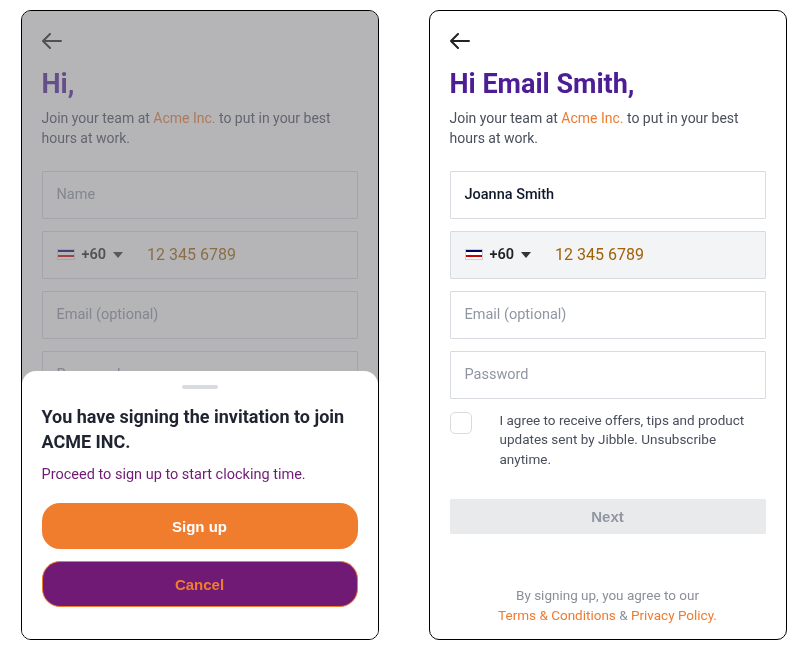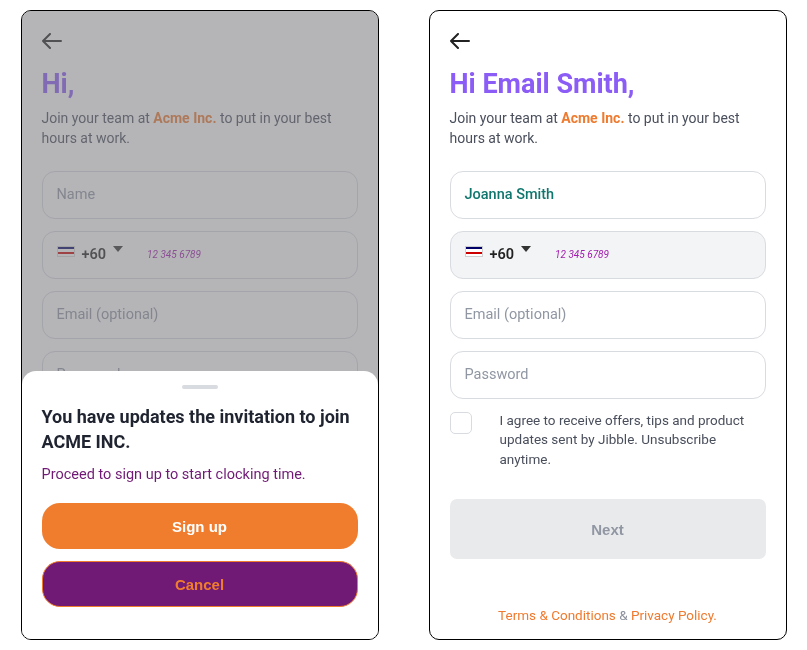--- a/index.html
+++ b/index.html
@@ -39,56 +39,57 @@
     .back-arrow {
       font-size: 22px;
       color: #222;
       margin-bottom: 14px;
       cursor: pointer;
       display: inline-block;
     }
     .title {
       font-size: 27px;
       font-weight: 700;
-      color: #8b5cf6;
+      color: #4c1d95;
       margin-bottom: 8px;
     }
     .subtitle {
       font-size: 14px;
       color: #4a4f5c;
       line-height: 1.45;
       margin-bottom: 22px;
     }
     .orange-link {
       color: #ee7b2f;
-      font-weight: 700;
+      font-weight: 400;
     }
     .field {
       width: 100%;
       height: 48px;
       border: 1px solid #d8dbe0;
-      border-radius: 13px;
+      border-radius: 1px;
       padding: 0 14px;
       font-size: 14.5px;
       color: #222;
       margin-bottom: 12px;
       display: flex;
       align-items: center;
       background: #fff;
     }
     .field.placeholder { color: #9097a3; }
-    .field.filled { color: #0f766e; font-weight: 500; }
+    .field.filled { color: #0f172a; font-weight: 500; }
     .phone-field {
       display: flex;
       align-items: center;
       padding: 0;
     }
     .phone-field.focused { background: #f3f4f6; }
     .country {
       display: flex;
+      align-items: center;
       gap: 7px;
       padding: 0 10px 0 14px;
       font-size: 14.5px;
       font-weight: 600;
       color: #222;
       cursor: pointer;
     }
     .flag {
       display: inline-flex;
       width: 18px;
@@ -103,23 +104,22 @@
     .flag-s4 { top:75%; height:25%; background:#fff; }
     .caret {
       width: 0; height: 0;
       border-left: 5px solid transparent;
       border-right: 5px solid transparent;
       border-top: 6px solid #333;
     }
     .phone-input {
       flex: 1;
       padding: 0 14px;
-      color: #a21caf;
-      font-size: 10px;
-      font-style: italic;
+      color: #a16207;
+      font-size: 16px;
     }
     .consent-row {
       display: flex;
       gap: 28px;
       margin-top: 6px;
       margin-bottom: 30px;
     }
     .checkbox {
       width: 22px; height: 22px;
       border: 1px solid #d8dbe0;
@@ -127,25 +127,25 @@
       flex-shrink: 0;
       margin-top: 1px;
     }
     .consent-text {
       font-size: 13.5px;
       color: #4a4f5c;
       line-height: 1.45;
     }
     .next-btn {
       width: 100%;
-      height: 60px;
+      height: 35px;
       background: #e9eaec;
       color: #9097a3;
       border: none;
-      border-radius: 7px;
+      border-radius: 1px;
       font-size: 15px;
       font-weight: 600;
       cursor: pointer;
     }
     .footer {
       position: absolute;
       bottom: 14px;
       left: 20px; right: 20px;
       text-align: center;
       font-size: 13.5px;
@@ -231,21 +231,21 @@
         <span class="caret"></span>
       </div>
       <div class="phone-input">12 345 6789</div>
     </div>
     <div class="field placeholder">Email (optional)</div>
     <div class="field placeholder">Password</div>
   </div>
   <div class="overlay-dim"></div>
   <div class="sheet">
     <div class="sheet-handle"></div>
-    <div class="sheet-title">You have updates the invitation to join ACME INC.</div>
+    <div class="sheet-title">You have signing the invitation to join ACME INC.</div>
     <div class="sheet-sub">Proceed to sign up to start clocking time.</div>
     <button class="btn btn-primary">Sign up</button>
     <button class="btn btn-outline">Cancel</button>
   </div>
 </div>
 
 <div class="phone">
   <div class="screen">
     <div class="back-arrow">
       <svg width="20" height="16" viewBox="0 0 20 16">
@@ -271,17 +271,17 @@
       <div class="phone-input">12 345 6789</div>
     </div>
     <div class="field placeholder">Email (optional)</div>
     <div class="field placeholder">Password</div>
     <div class="consent-row">
       <div class="checkbox"></div>
       <div class="consent-text">I agree to receive offers, tips and product updates sent by Jibble. Unsubscribe anytime.</div>
     </div>
     <button class="next-btn">Next</button>
     <div class="footer">
-      <br>
+      <span>By signing up, you agree to our</span><br>
       <span class="orange-link">Terms &amp; Conditions</span><span> &amp; </span><span class="orange-link">Privacy Policy.</span>
     </div>
   </div>
 </div>
 
 </body></html>

